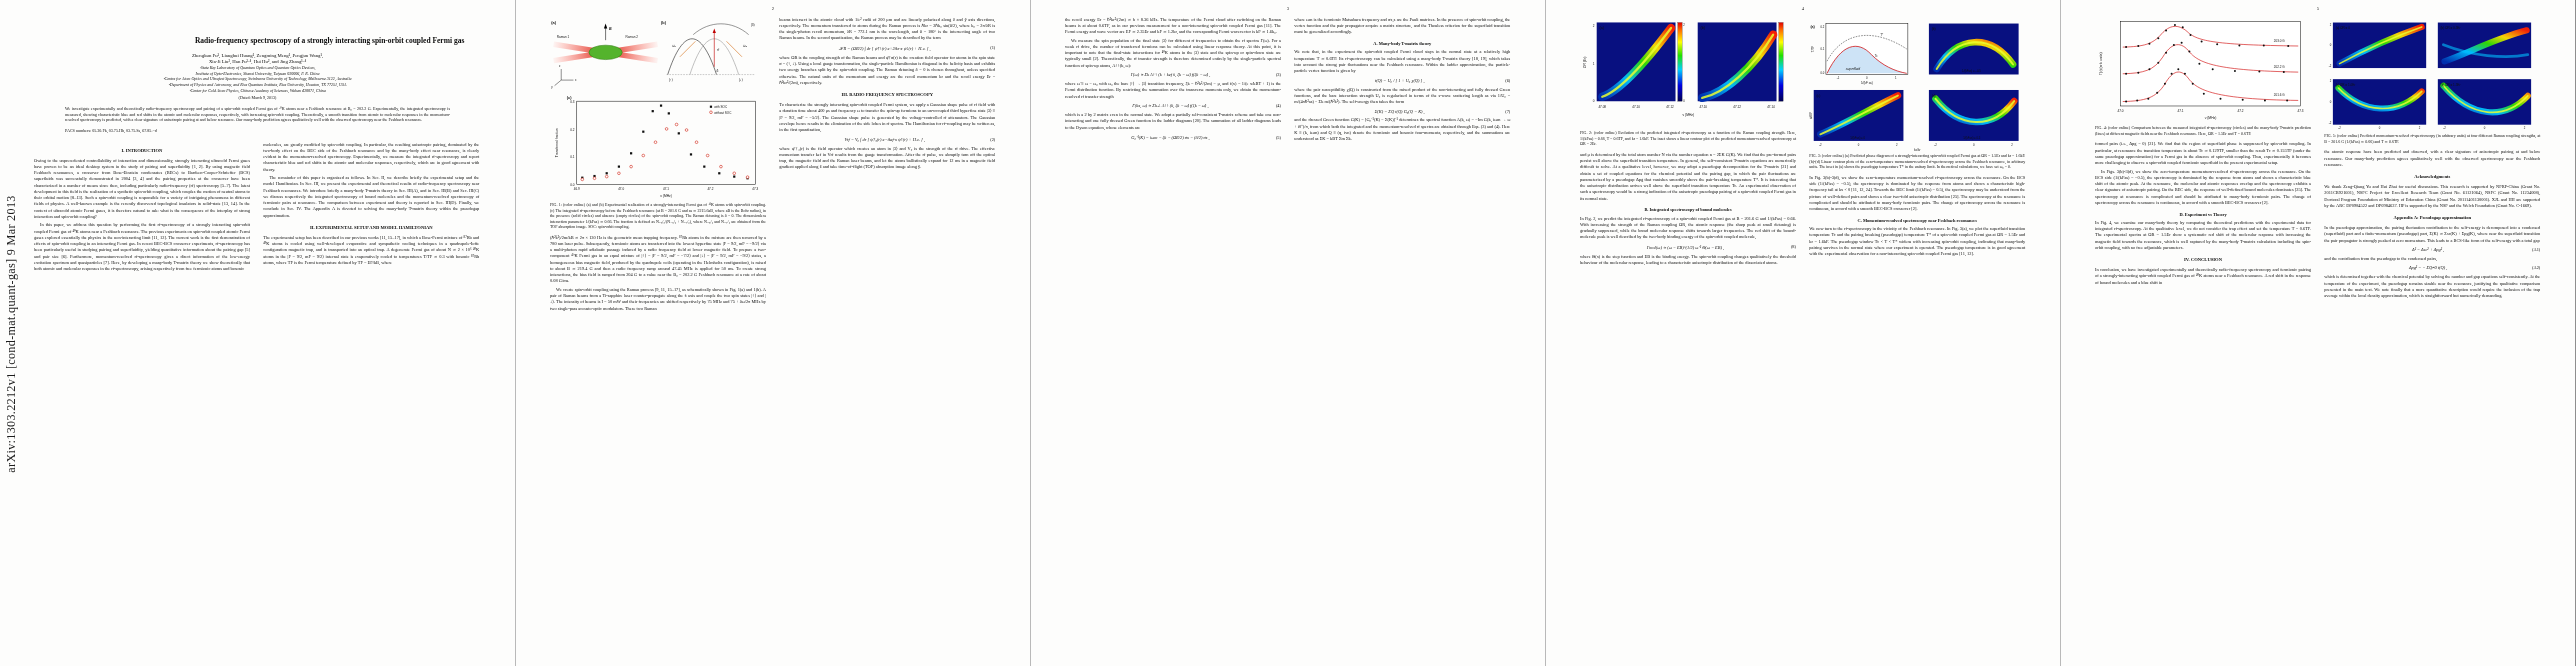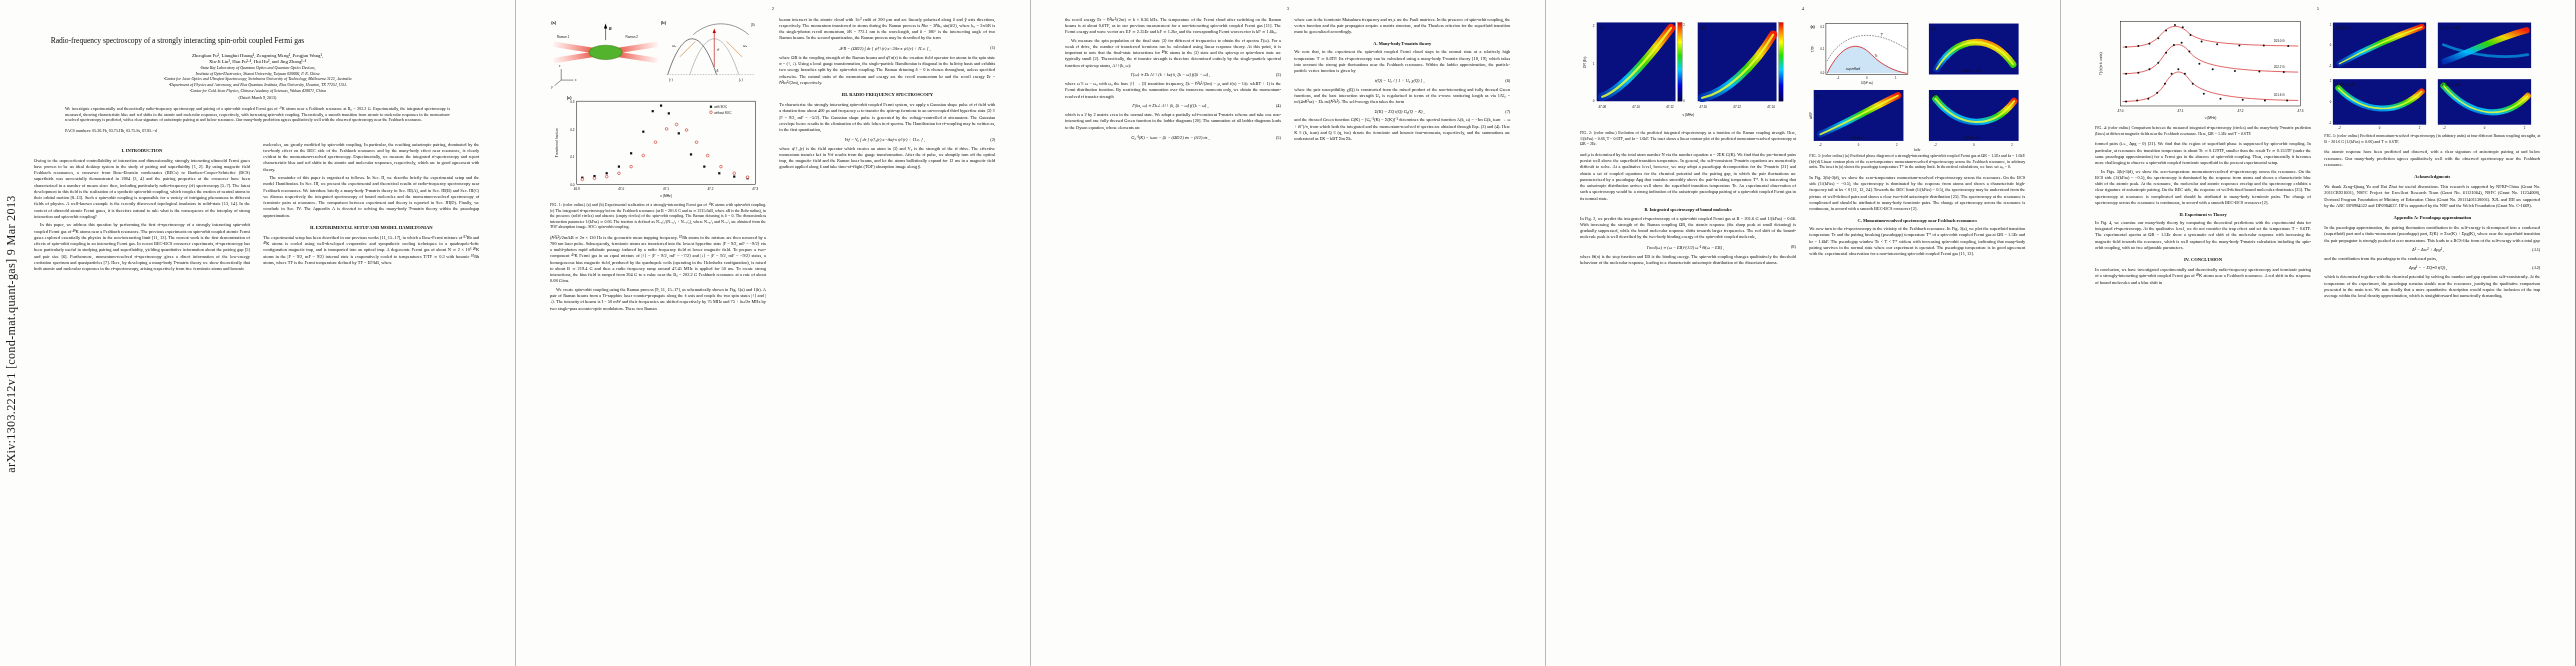--- a/index.html
+++ b/index.html
@@ -3,21 +3,21 @@
 <meta charset="utf-8">
 <style>
   html,body{margin:0;padding:0;}
   body{width:2576px;height:667px;background:#8f8f8f;font-family:"Liberation Serif",serif;color:#0b0b0b;overflow:hidden;}
   *{box-sizing:border-box;}
   .paper{display:flex;width:2576px;height:667px;}
   .page{position:relative;width:515px;height:667px;background:#fdfdfc;padding:16.7px 34px 14.5px;flex:0 0 auto;overflow:hidden;}
   .page+.page{border-left:0.6px solid #b9b9b9;}
   .pageno{position:absolute;top:5.6px;left:0;right:0;text-align:center;font-size:4.7px;color:#222;}
   .arxiv-stamp{position:absolute;left:4.4px;top:50%;transform:translateY(-50%) rotate(180deg);writing-mode:vertical-rl;font-size:12.2px;color:#1c1c1c;letter-spacing:0.3px;white-space:nowrap;}
-  .title{font-size:7.5px;font-weight:normal;text-align:left;margin:19px 16.7px 7.2px;line-height:1.3;}
+  .title{font-size:7.5px;font-weight:bold;text-align:right;margin:19px 16.7px 7.2px;line-height:1.3;}
   .authors{font-size:4.8px;text-align:center;margin:0 0 1.1px;}
   .affil{font-size:4px;font-style:italic;text-align:center;margin:0 0 0.8px;}
   .dated{font-size:4px;text-align:center;margin:2.2px 0 5.6px;}
   .abstract{font-size:4.1px;text-align:justify;margin:0 31px 4.4px;line-height:1.42;}
   .pacs{font-size:4.1px;margin:0 31px 9px;}
   .cols{display:flex;gap:13.3px;align-items:flex-start;}
   .col{width:216px;flex:0 0 auto;}
   .body{font-size:4.4px;line-height:1.42;text-align:justify;margin:0 0 2.2px;text-indent:6.1px;}
   .noind{text-indent:0;}
   .sec{font-size:4.6px;font-weight:bold;text-align:center;margin:6.1px 9px 3.9px;line-height:1.3;}

